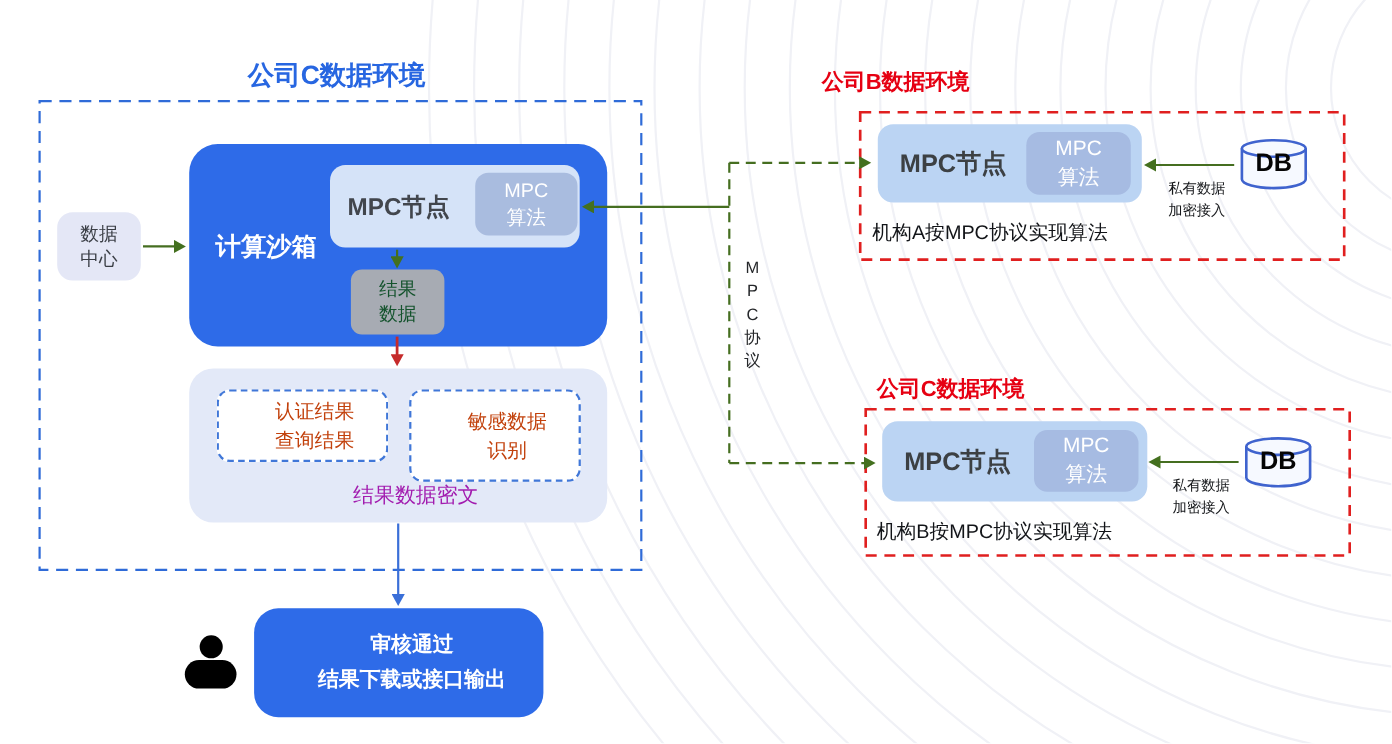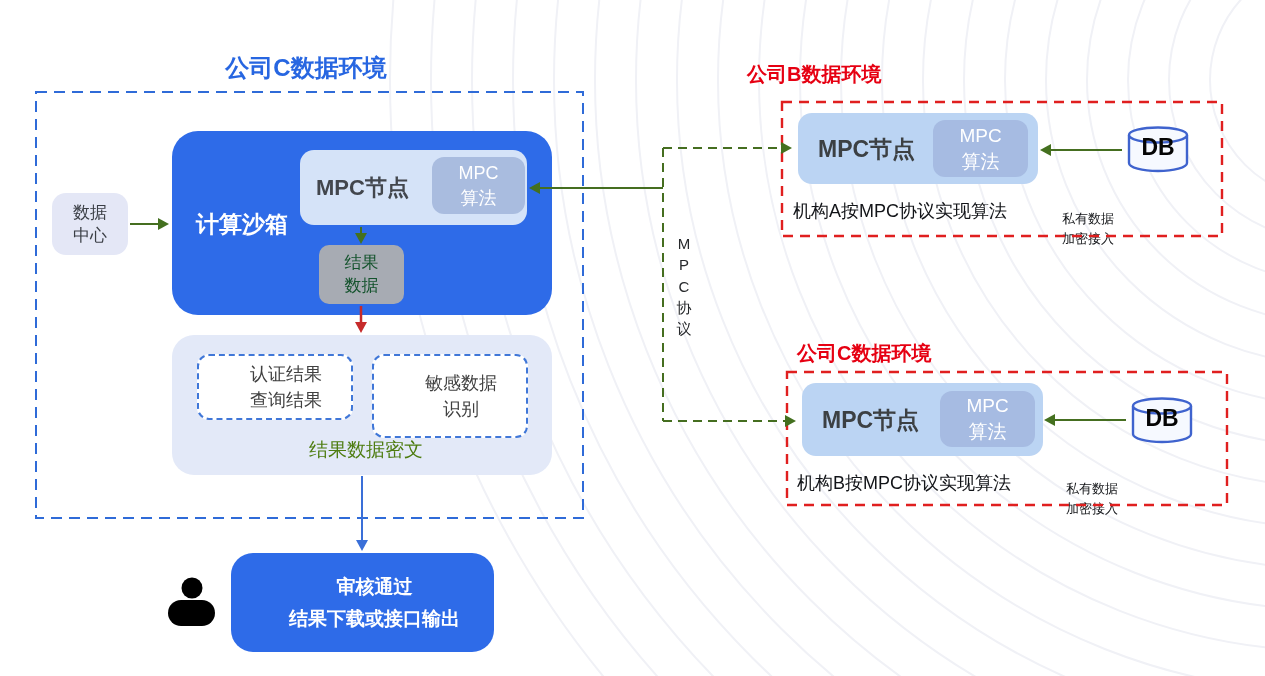--- a/index.html
+++ b/index.html
@@ -22,24 +22,24 @@
   .sandbox{left:172px;top:131px;width:380px;height:184px;background:#2E6BE8;border-radius:26px;z-index:2;}
   .sandbox-label{left:24px;top:78px;color:#ffffff;font-size:23px;font-weight:700;}
   .mpc-node-a{left:128px;top:19px;width:227px;height:75px;background:#D5E3F8;border-radius:14px;}
   .node-label{position:absolute;left:16px;top:50%;transform:translateY(-50%);font-size:22px;font-weight:600;color:#42464D;}
   .algo-a{left:132px;top:7px;width:93px;height:57px;background:#A9BCDF;border-radius:12px;
     color:#ffffff;font-size:18px;font-weight:500;line-height:1.35;}
   .result-data{left:147px;top:114px;width:85px;height:59px;background:#A7ABB3;border-radius:10px;
     color:#14532d;font-size:17px;font-weight:500;line-height:1.35;}
   .result-panel{left:172px;top:335px;width:380px;height:140px;background:#E3E9F8;border-radius:22px;z-index:2;}
   .dash-pill{border:2px dashed #4077D8;background:#ffffff;border-radius:12px;
-    font-size:18px;color:#404040;font-weight:500;line-height:1.45;padding-left:22px;}
+    font-size:18px;color:#c2410c;font-weight:500;line-height:1.45;padding-left:22px;}
   .pill-1{left:25px;top:19px;width:156px;height:66px;}
   .pill-2{left:200px;top:19px;width:156px;height:84px;}
-  .result-caption{left:4px;bottom:12px;width:100%;text-align:center;font-size:19px;color:#4d7c0f;font-weight:500;}
+  .result-caption{left:16px;bottom:12px;width:100%;text-align:center;font-size:19px;color:#a21caf;font-weight:500;}
   .output-box{left:231px;top:553px;width:263px;height:99px;background:#2E6BE8;border-radius:22px;
     color:#ffffff;font-size:19px;font-weight:700;line-height:1.65;z-index:3;padding-left:24px;}
   .person{left:166px;top:576px;z-index:3;}
 
   
   .protocol{left:670px;top:233px;width:28px;text-align:center;font-size:15px;color:#26282B;
     font-weight:500;line-height:1.42;z-index:3;}
 
   
   .title-red{font-size:20px;font-weight:700;color:#E60012;z-index:3;}
@@ -54,21 +54,21 @@
   .algo-c{left:138px;top:8px;width:95px;height:56px;}
   .caption-r{font-size:18px;color:#121418;font-weight:400;z-index:3;}
   .caption-b{left:793px;top:199px;}
   .caption-c{left:797px;top:471px;}
   .db-svg{z-index:3;}
   .db-b-svg{left:1126px;top:126px;}
   .db-c-svg{left:1130px;top:397px;}
   .db-label{width:64px;text-align:center;font-size:23px;font-weight:700;color:#050505;z-index:4;}
   .db-label-b{left:1126px;top:134px;}
   .db-label-c{left:1130px;top:405px;}
-  .db-note{width:90px;text-align:center;font-size:13px;color:#15171A;font-weight:500;line-height:1.5;z-index:3;margin-top:48px;}
+  .db-note{width:90px;text-align:center;font-size:13px;color:#15171A;font-weight:500;line-height:1.5;z-index:3;}
   .note-b{left:1043px;top:161px;}
   .note-c{left:1047px;top:431px;}
 </style>
 </head>
 <body>
 
 <div class="stage">
 
   <svg id="bgsvg" class="bg-svg" width="1265" height="676">
       <circle cx="1330" cy="80" r="120" fill="none" stroke="#F0F1F6" stroke-width="2"></circle>

